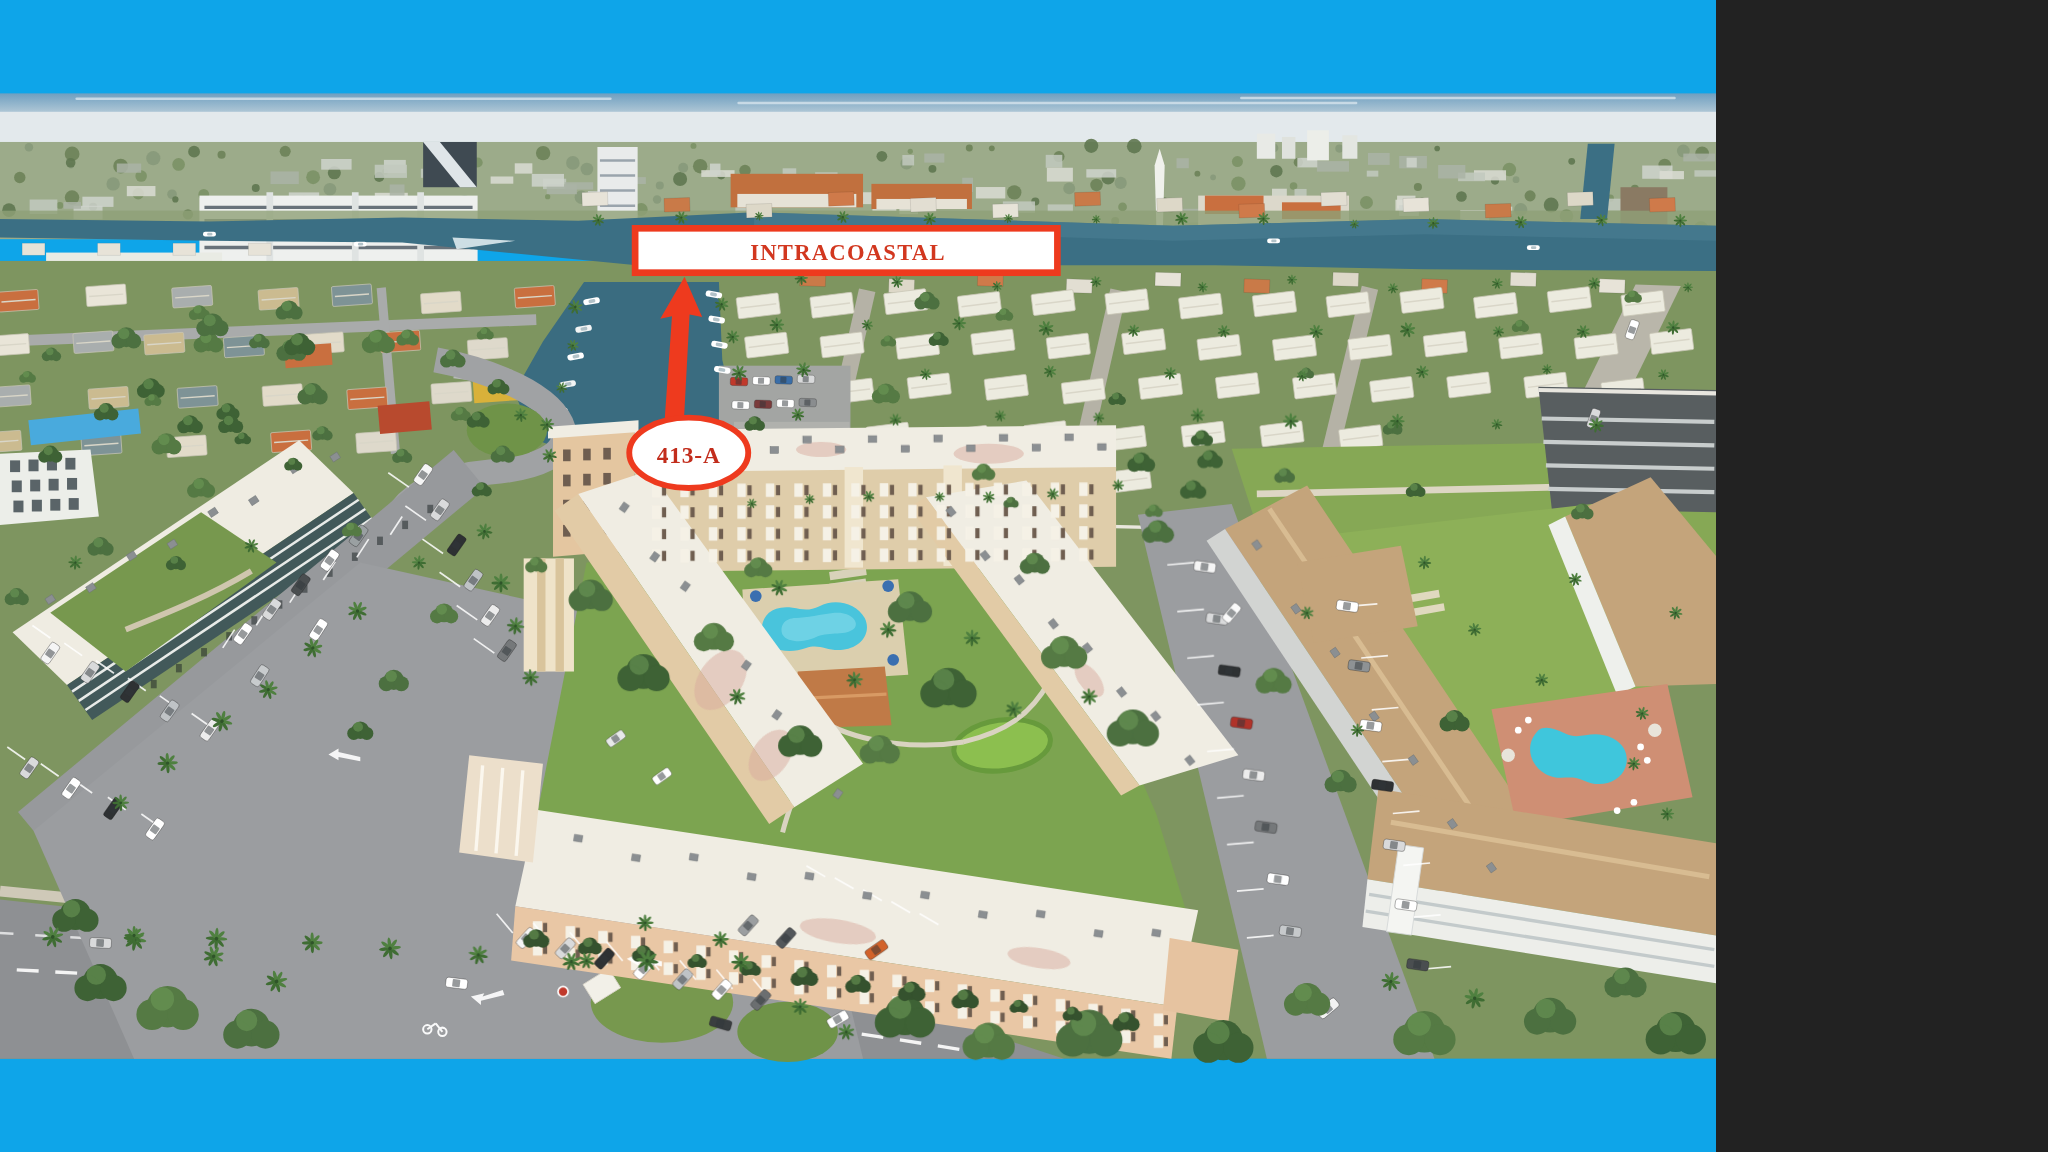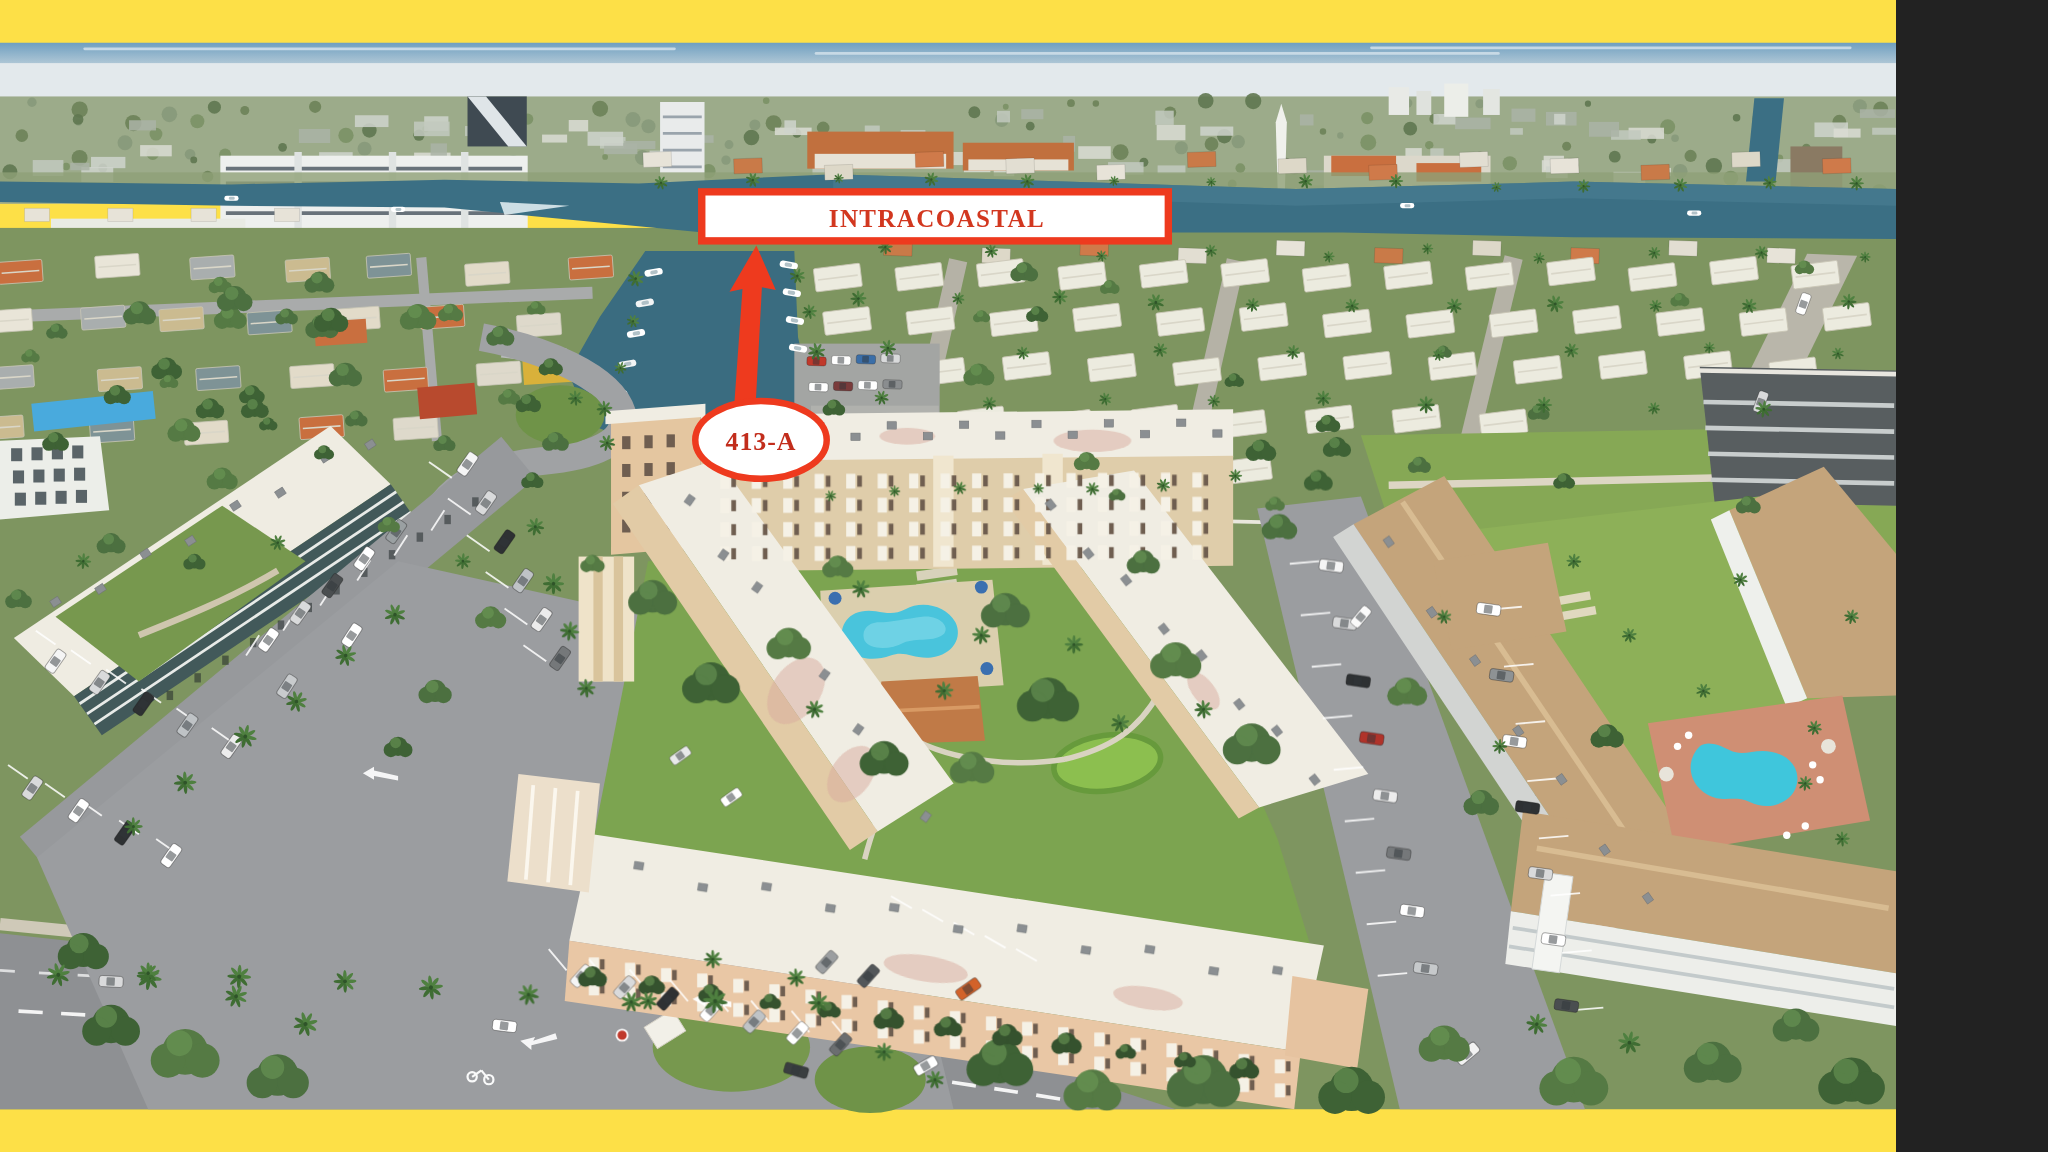--- a/index.html
+++ b/index.html
@@ -1,21 +1,21 @@
 <!DOCTYPE html>
 <html style="--annotation-red: #ee3a1e; --waterway-label-text: #d2371f; --unit-label-text: #c22d1c; --water-teal: #3b6f84; --pool-cyan: #49c4dc; --lawn-green: #7ca450; --roof-white: #f0ede3; --building-tan: #e2cba6; --roof-tan: #c4a47b; --asphalt-gray: #9b9da0;"><head>
 <meta charset="utf-8">
 <style>
   :root{
     --annotation-red:#ee3a1e;
     --waterway-label-text:#d2371f;
     --unit-label-text:#c22d1c;
   }
   html,body{margin:0;padding:0;background:#222;}
-  .stage{position:relative;width:1896px;height:1152px;overflow:hidden;background:#fde047;
+  .stage{position:relative;width:1716px;height:1152px;overflow:hidden;background:#0ea5e9;
          font-family:"Liberation Sans",sans-serif;}
   svg{display:block;width:100%;height:100%;}
   .lbl{font-family:"Liberation Serif",serif;font-weight:bold;}
   .annofill{fill:var(--annotation-red);}
   .annostroke{stroke:var(--annotation-red);}
 </style>
 </head>
 <body>
 
 <div class="stage">

